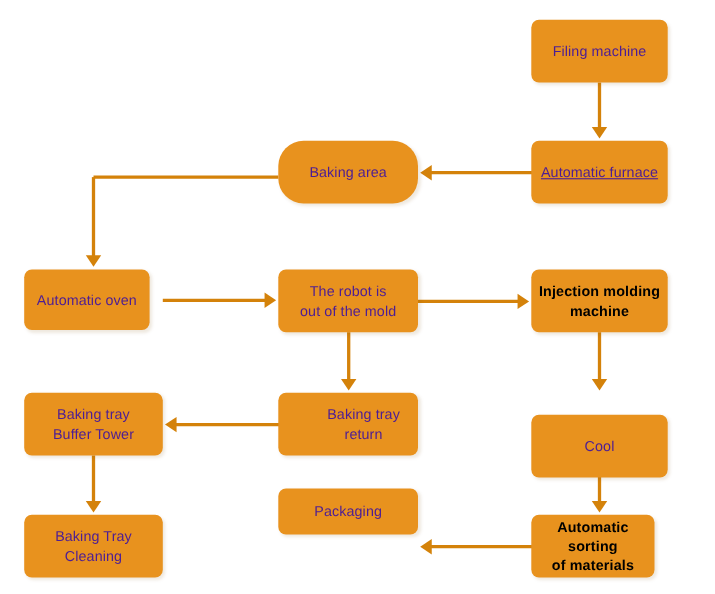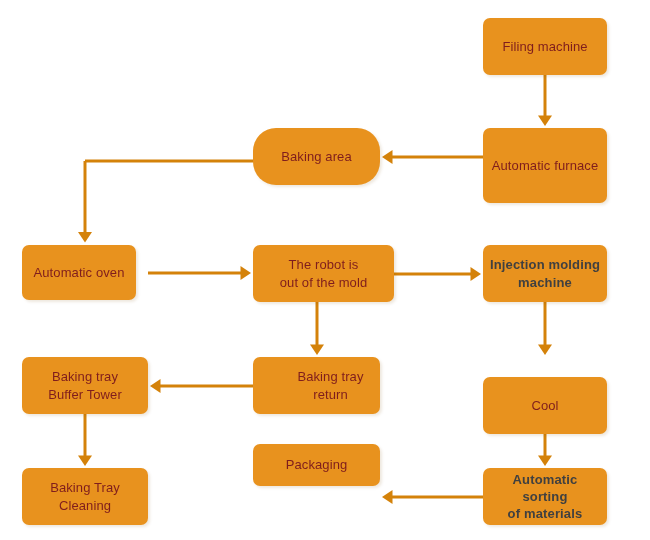--- a/index.html
+++ b/index.html
@@ -20,30 +20,30 @@
   }
   .node {
     position: absolute;
     box-sizing: border-box;
     background: #e8921e;
     border-radius: 7px;
     display: flex;
     align-items: center;
     justify-content: center;
     text-align: center;
-    color: #7f1d1d;
+    color: #4c1d95;
     font-size: 13px;
     line-height: 1.32;
     letter-spacing: 0.1px;
     padding: 2px 6px;
     box-shadow: 2px 2px 3px rgba(120, 80, 10, 0.13);
   }
   .node.emphasis {
     font-weight: bold;
-    color: #404040;
+    color: #000000;
     letter-spacing: 0.15px;
   }
   .node .node-label {
     display: block;
     white-space: pre-line;
   }
   .conn {
     position: absolute;
     pointer-events: none;
   }
@@ -122,30 +122,30 @@
         <svg width="107" height="24" viewBox="0 0 107 24">
           <line x1="107" y1="12" x2="13" y2="12" stroke="#d4820a" stroke-width="3" stroke-linecap="butt"></line>
           <polygon points="14.5,5 14.5,19 4,12" fill="#d4820a"></polygon>
         </svg>
       </div>
     </div>
   <div id="node-layer">
       <div class="node" style="left: 483px; top: 18px; width: 124px; height: 57px; background: rgb(232, 146, 30);">
         <span class="node-label">Filing machine</span>
       </div>
-      <div class="node" style="left: 483px; top: 128px; width: 124px; height: 75px; background: rgb(232, 146, 30);">
+      <div class="node" style="left: 483px; top: 128px; width: 124px; height: 57px; background: rgb(232, 146, 30); text-decoration: underline;">
         <span class="node-label">Automatic furnace</span>
       </div>
       <div class="node" style="left: 253px; top: 128px; width: 127px; height: 57px; background: rgb(232, 146, 30); border-radius: 23px;">
         <span class="node-label">Baking area</span>
       </div>
       <div class="node" style="left: 22px; top: 245px; width: 114px; height: 55px; background: rgb(232, 146, 30);">
         <span class="node-label">Automatic oven</span>
       </div>
-      <div class="node" style="left: 253px; top: 245px; width: 141px; height: 57px; background: rgb(232, 146, 30);">
+      <div class="node" style="left: 253px; top: 245px; width: 127px; height: 57px; background: rgb(232, 146, 30);">
         <span class="node-label">The robot is
 out of the mold</span>
       </div>
       <div class="node emphasis" style="left: 483px; top: 245px; width: 124px; height: 57px; background: rgb(232, 146, 30);">
         <span class="node-label">Injection molding
 machine</span>
       </div>
       <div class="node" style="left: 22px; top: 357px; width: 126px; height: 57px; background: rgb(232, 146, 30);">
         <span class="node-label">Baking tray
 Buffer Tower</span>
@@ -156,18 +156,18 @@
       <div class="node" style="left: 483px; top: 357px; width: 124px; height: 57px; background: rgb(232, 146, 30); margin-top: 20px;">
         <span class="node-label">Cool</span>
       </div>
       <div class="node" style="left: 22px; top: 468px; width: 126px; height: 57px; background: rgb(232, 146, 30);">
         <span class="node-label">Baking Tray
 Cleaning</span>
       </div>
       <div class="node" style="left: 253px; top: 444px; width: 127px; height: 42px; background: rgb(232, 146, 30);">
         <span class="node-label">Packaging</span>
       </div>
-      <div class="node emphasis" style="left: 483px; top: 468px; width: 124px; height: 57px; background: rgb(232, 146, 30);">
+      <div class="node emphasis" style="left: 483px; top: 468px; width: 112px; height: 57px; background: rgb(232, 146, 30);">
         <span class="node-label">Automatic sorting
 of materials</span>
       </div>
     </div>
 </div>
 
 </body></html>

